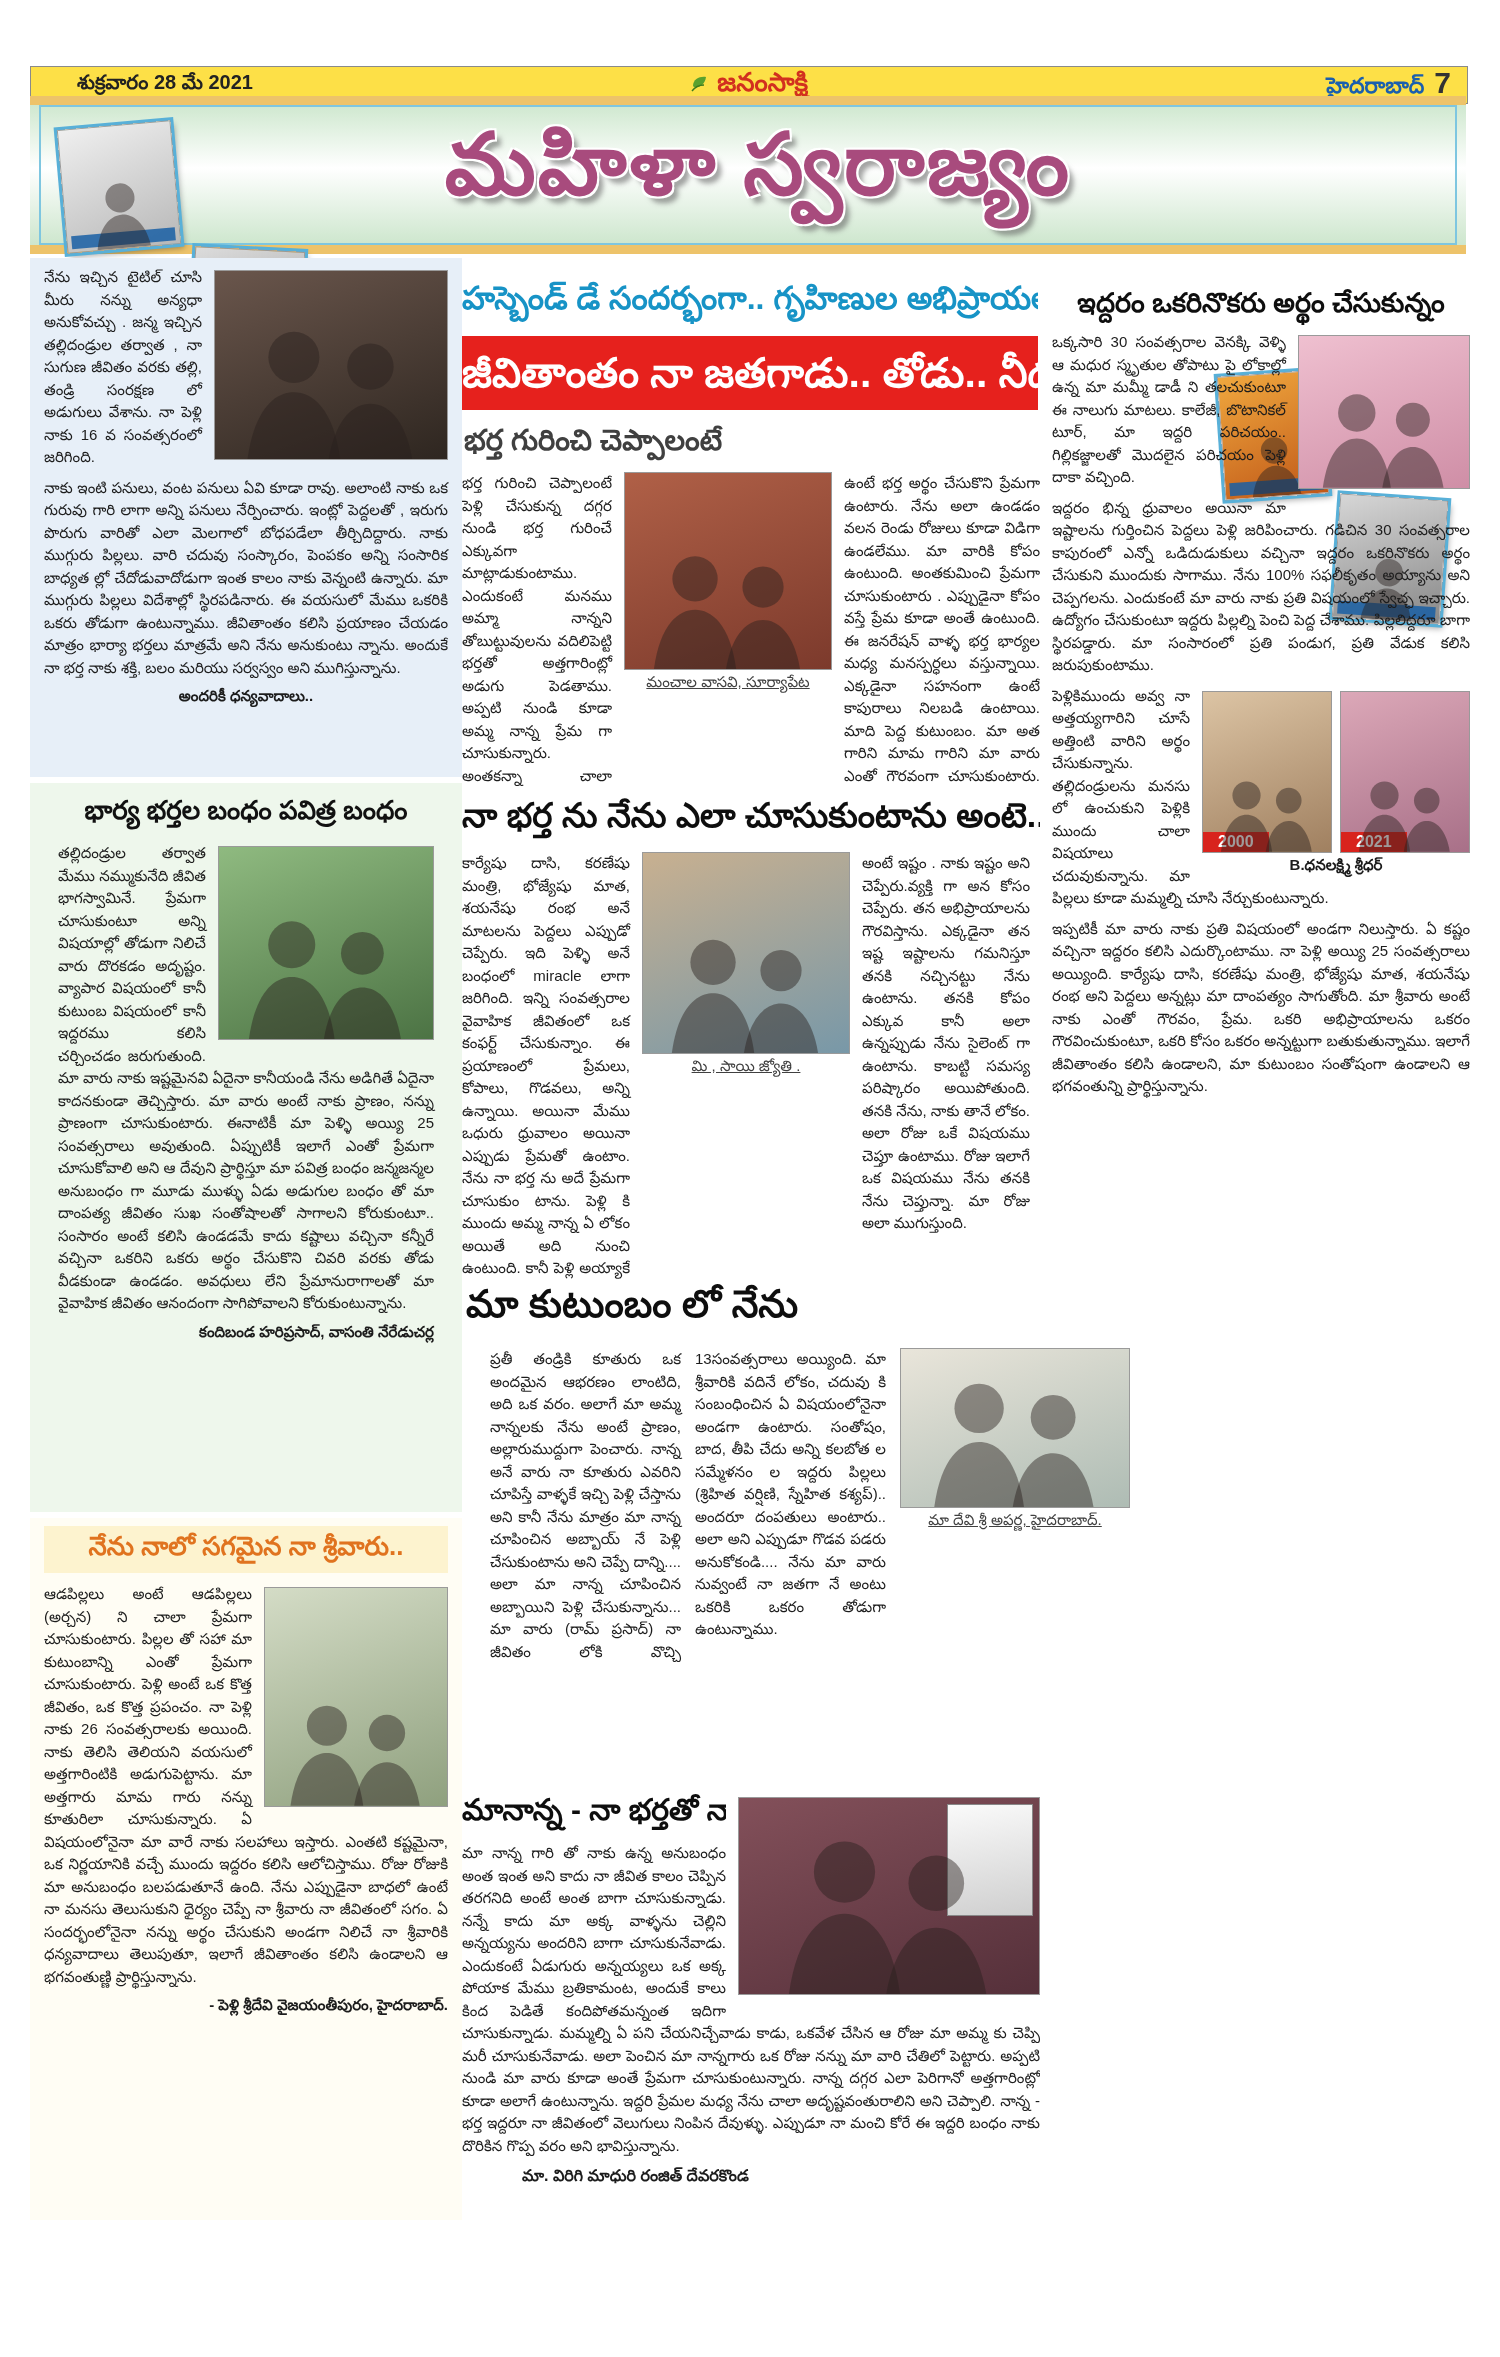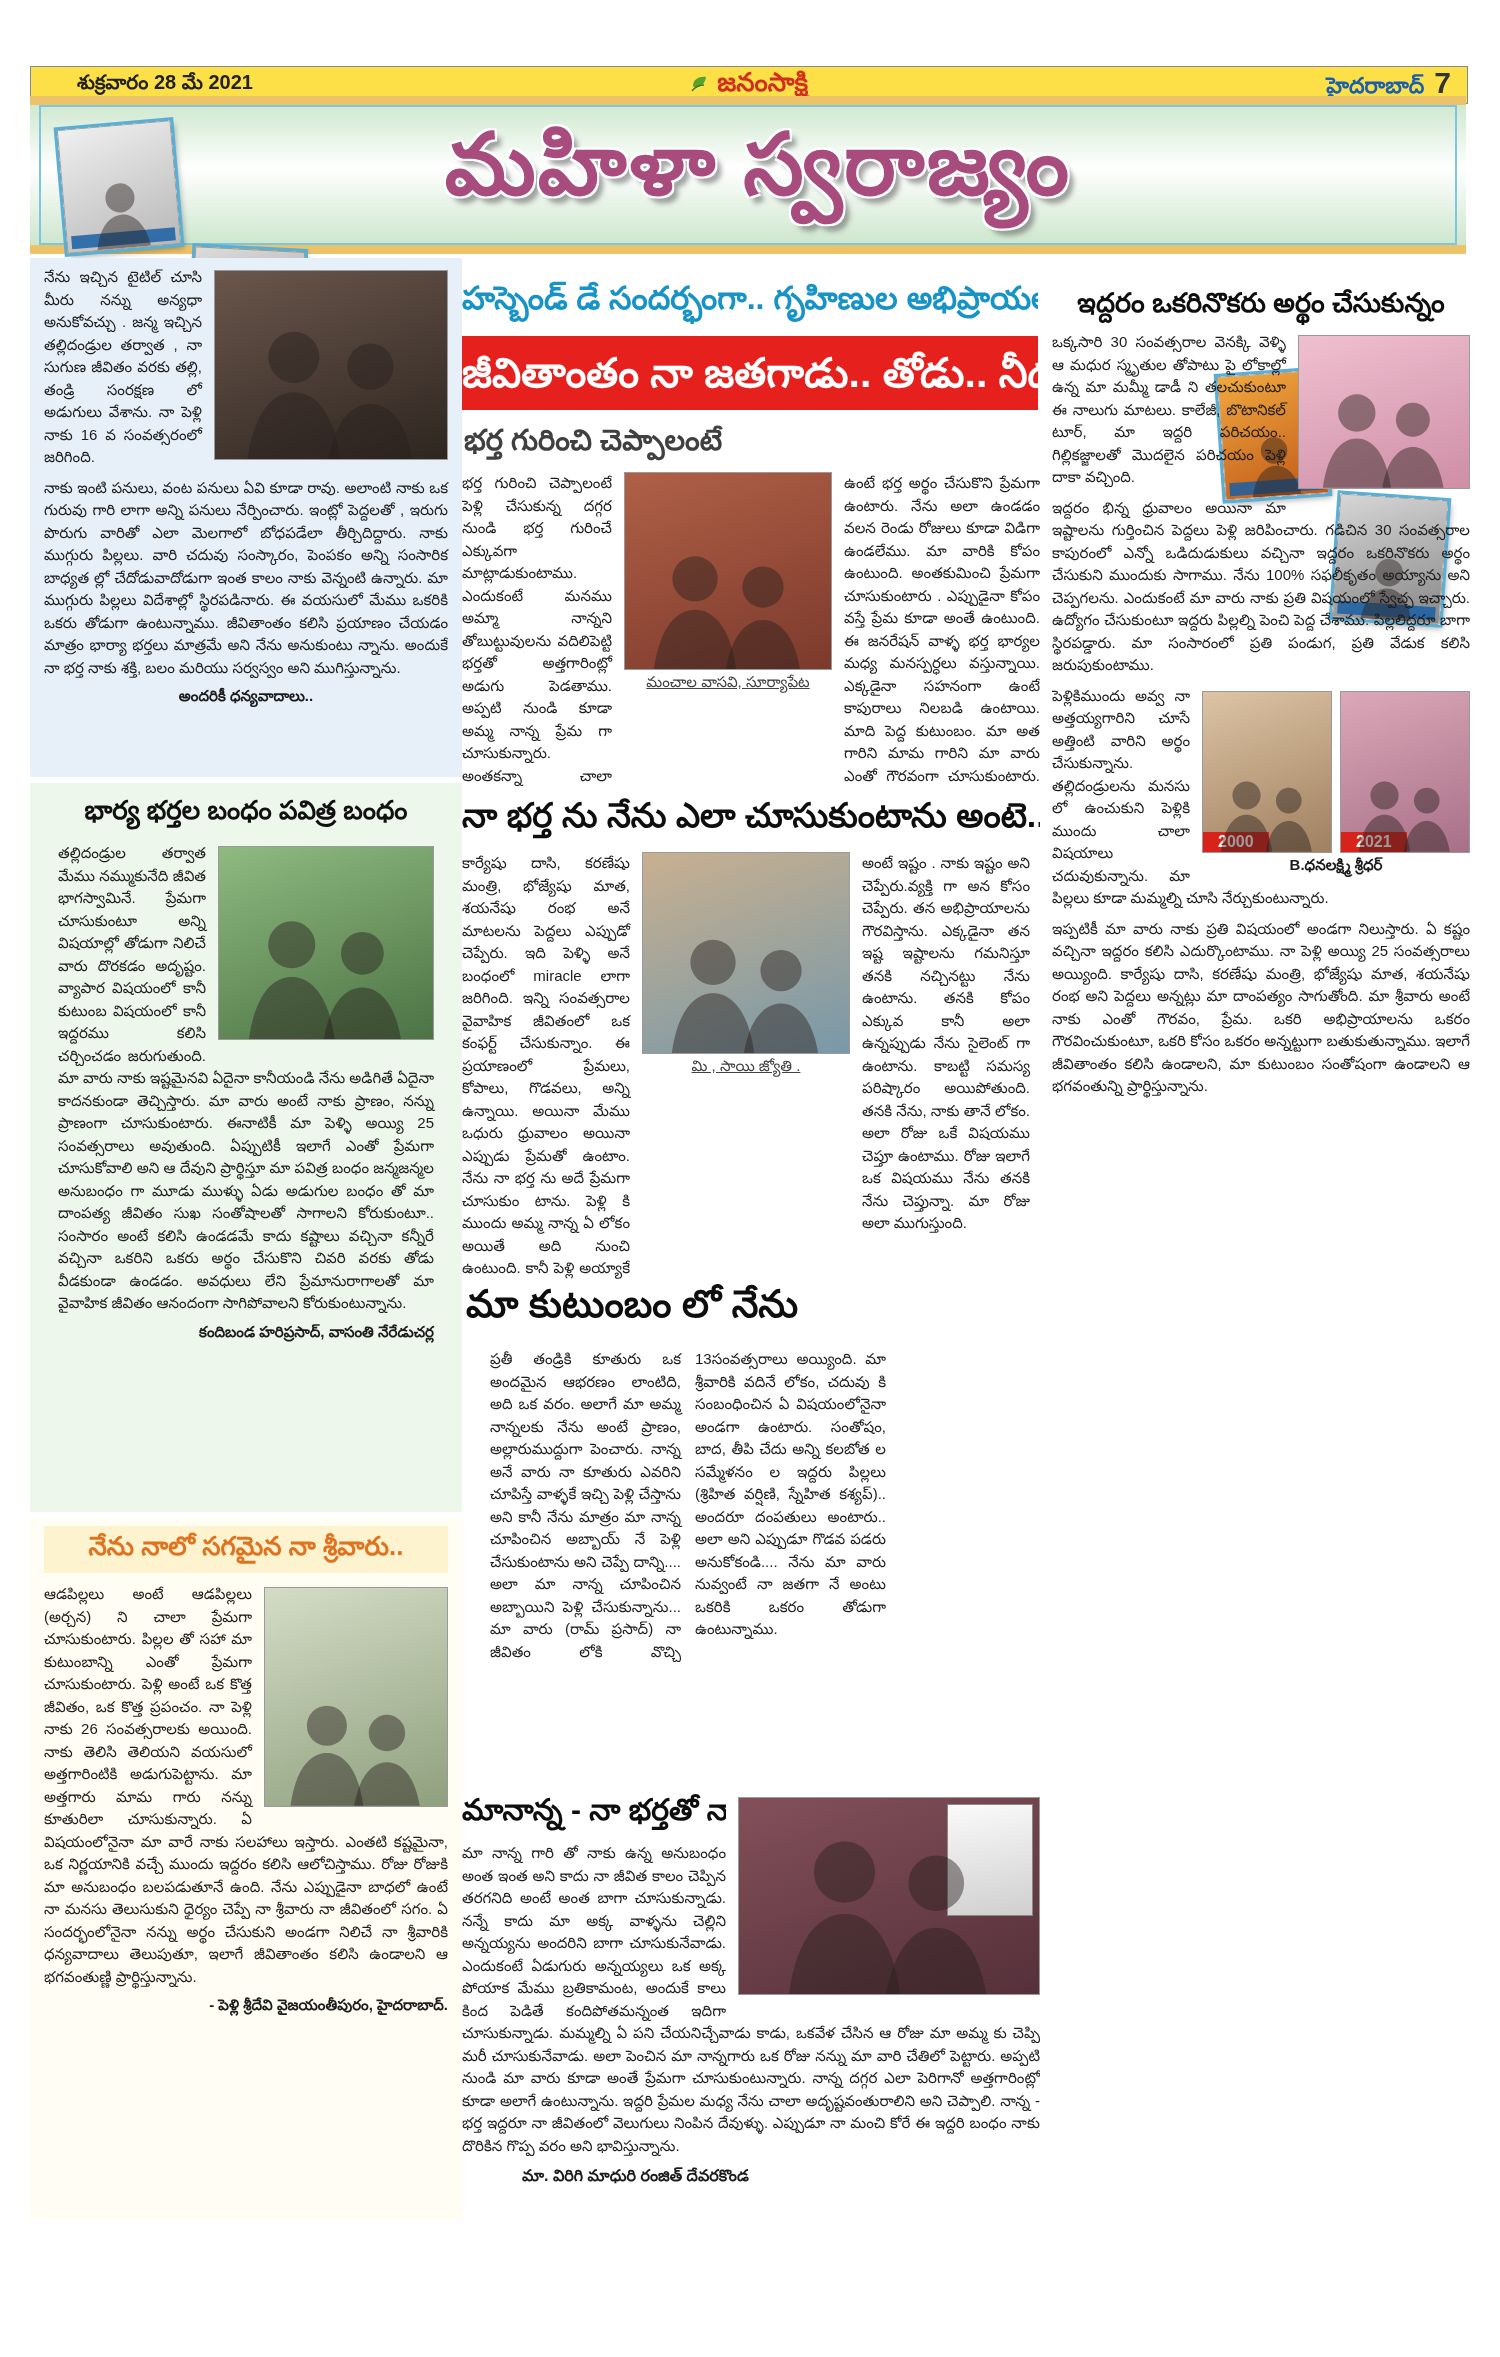--- a/index.html
+++ b/index.html
@@ -249,20 +249,33 @@
       </div>
       <div class="colB-r body">అంటే ఇష్టం . నాకు ఇష్టం అని చెప్పేరు.వ్యక్తి గా అన కోసం చెప్పేరు. తన అభిప్రాయాలను గౌరవిస్తాను. ఎక్కడైనా తన ఇష్ట ఇష్టాలను గమనిస్తూ తనకి నచ్చినట్టు నేను ఉంటాను. తనకి కోపం ఎక్కువ కానీ అలా ఉన్నప్పుడు నేను సైలెంట్ గా ఉంటాను. కాబట్టి సమస్య పరిష్కారం అయిపోతుంది. తనకి నేను, నాకు తానే లోకం. అలా రోజు ఒకే విషయము చెప్తూ ఉంటాము. రోజు ఇలాగే ఒక విషయము నేను తనకి నేను చెప్తున్నా. మా రోజు అలా ముగుస్తుంది.</div>
     </div>
 
   </div>
 
   <div class="cartChead nowrap">మా కుటుంబం లో నేను</div>
   <div class="art cartC">
     <div class="wrap">
       <div class="colC-text body">ప్రతీ తండ్రికి కూతురు ఒక అందమైన ఆభరణం లాంటిది, అది ఒక వరం. అలాగే మా అమ్మ నాన్నలకు నేను అంటే ప్రాణం, అల్లారుముద్దుగా పెంచారు. నాన్న అనే వారు నా కూతురు ఎవరిని చూపిస్తే వాళ్ళకే ఇచ్చి పెళ్లి చేస్తాను అని కానీ నేను మాత్రం మా నాన్న చూపించిన అబ్బాయ్ నే పెళ్లి చేసుకుంటాను అని చెప్పే దాన్ని.... అలా మా నాన్న చూపించిన అబ్బాయిని పెళ్లి చేసుకున్నాను... మా వారు (రామ్ ప్రసాద్) నా జీవితం లోకి వొచ్చి 13సంవత్సరాలు అయ్యింది. మా శ్రీవారికి వదినే లోకం, చదువు కి సంబంధించిన ఏ విషయంలోనైనా అండగా ఉంటారు. సంతోషం, బాద, తీపి చేదు అన్ని కలబోత ల సమ్మేళనం ల ఇద్దరు పిల్లలు (శ్రిహిత వర్షిణి, స్నేహిత కశ్యప్).. అందరూ దంపతులు అంటారు.. అలా అని ఎప్పుడూ గొడవ పడరు అనుకోకండి.... నేను మా వారు నువ్వంటే నా జతగా నే అంటు ఒకరికి ఒకరం తోడుగా ఉంటున్నాము.</div>
+      <div>
+        <div class="photo ph-c3">
+            <svg viewBox="0 0 100 62" preserveAspectRatio="xMidYMax meet" style="position:absolute;bottom:0;left:0;width:100%;height:88%">
+              <g fill="rgba(40,30,28,0.45)">
+                <circle cx="34" cy="18" r="11"></circle>
+                <path d="M14 62 C17 40 26 33 34 33 C42 33 51 40 54 62 Z"></path>
+                <circle cx="67" cy="22" r="10"></circle>
+                <path d="M49 62 C52 44 60 38 67 38 C74 38 82 44 85 62 Z"></path>
+              </g>
+            </svg>
+          </div>
+        <div class="caption nowrap">మా దేవి శ్రీ అపర్ణ, హైదరాబాద్.</div>
+      </div>
     </div>
   </div>
 
   <div class="art cartD">
     <div class="photo ph-c4 fl-r">
       <div class="inset"></div>
     <svg viewBox="0 0 100 62" preserveAspectRatio="xMidYMax meet" style="position:absolute;bottom:0;left:0;width:100%;height:88%">
           <g fill="rgba(40,30,28,0.45)">
             <circle cx="34" cy="18" r="11"></circle>
             <path d="M14 62 C17 40 26 33 34 33 C42 33 51 40 54 62 Z"></path>

